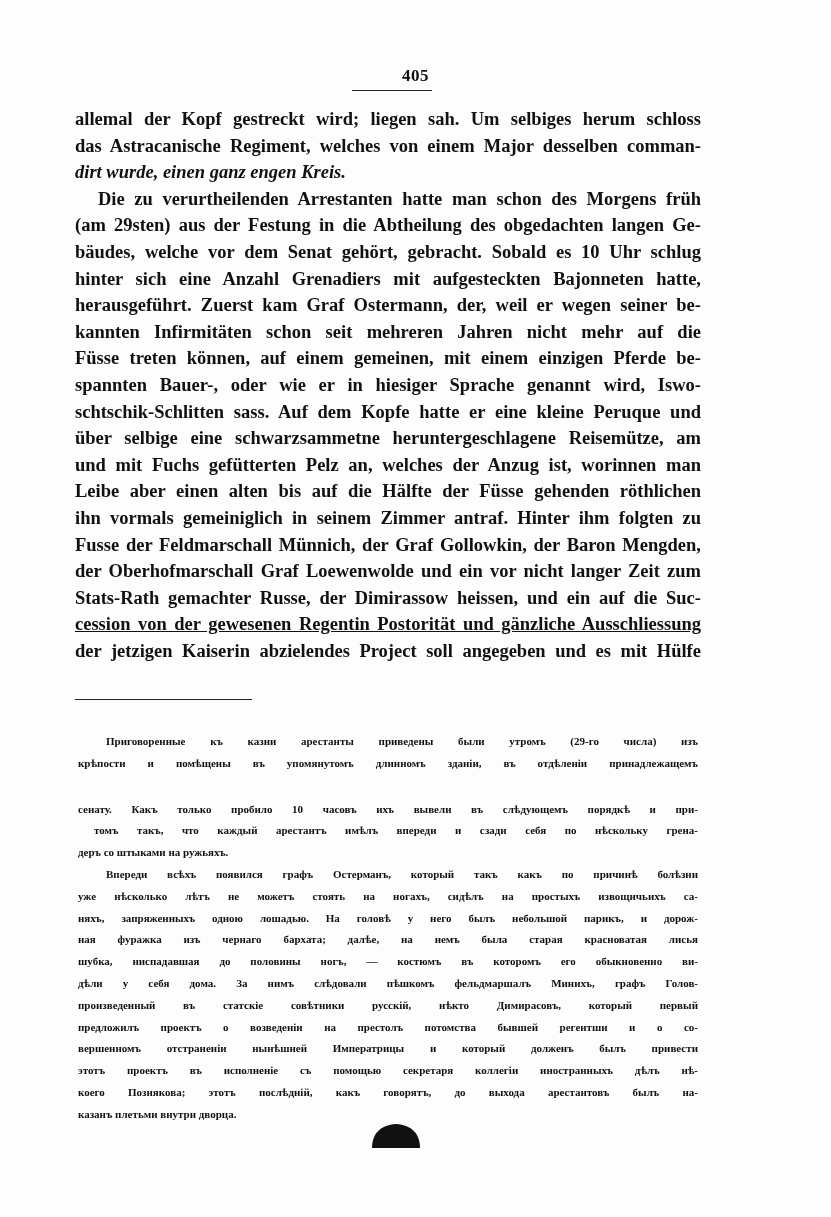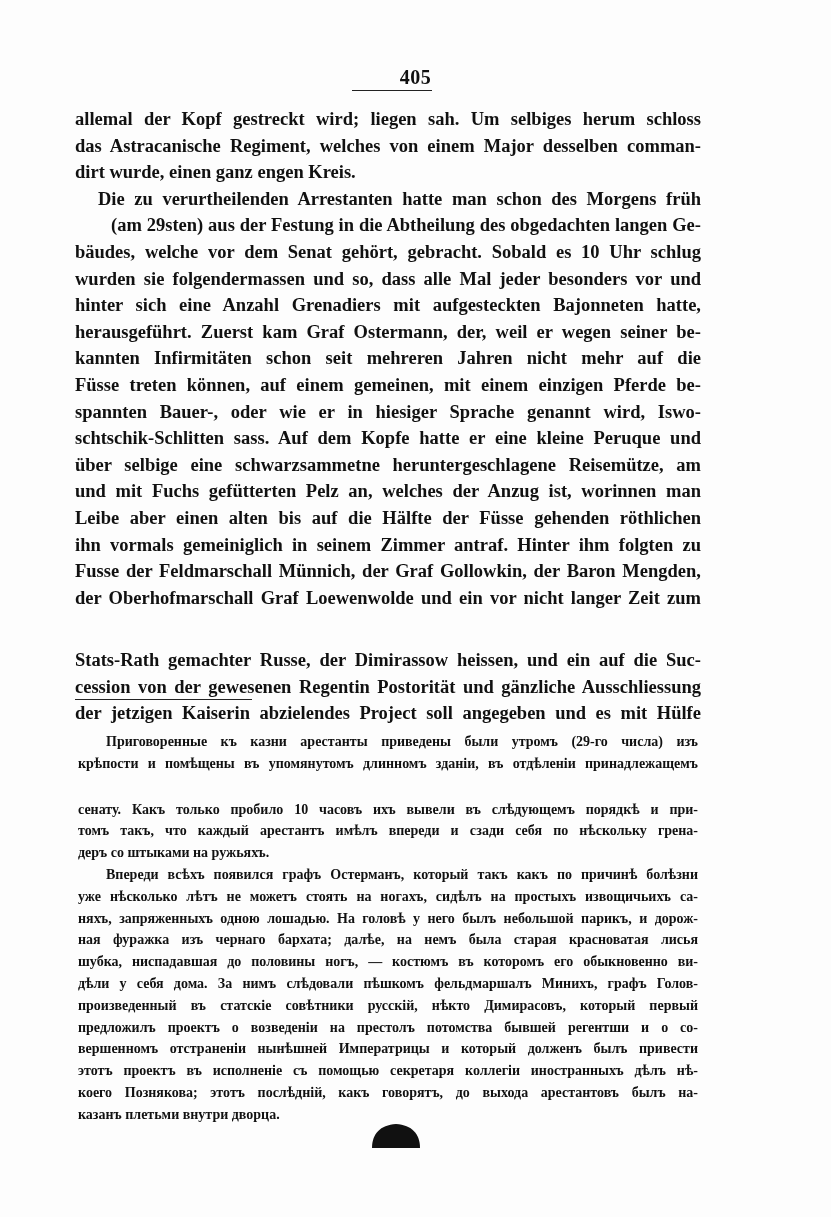--- a/index.html
+++ b/index.html
@@ -1,80 +1,79 @@
 <!DOCTYPE html>
 <html><head>
 <meta charset="utf-8">
 <style>
   html, body { margin: 0; padding: 0; background: #ffffff; }
   body { width: 831px; height: 1217px; position: relative; overflow: hidden; color: #111; }
   .page { position: absolute; left: 0; top: 0; width: 831px; height: 1217px; background: #fdfdfd; }
   .page-number {
     position: absolute; left: 0; width: 831px; top: 66px; text-align: center;
-    font-family: "Liberation Serif", serif; font-weight: bold; font-size: 20px; letter-spacing: 0.5px;
+    font-family: "Liberation Serif", serif; font-weight: bold; font-size: 17px; letter-spacing: 0.5px;
   }
   .page-number-rule { position: absolute; left: 352px; top: 90px; width: 80px; height: 0; border-top: 1.5px solid #222; }
   .main-text { position: absolute; left: 75px; top: 106px; width: 626px; }
   .main-line {
     height: 26.6px; line-height: 26.6px; white-space: nowrap;
     font-family: "Liberation Serif", serif; font-size: 18.5px; font-weight: bold;
     text-align: justify; text-align-last: justify; transform-origin: left center;
   }
   .main-line.indent { padding-left: 23px; }
   .main-line.last { text-align-last: left; }
   .footnote-rule { position: absolute; left: 75px; top: 699px; width: 177px; height: 0; border-top: 1.5px solid #222; }
   .footnote { position: absolute; left: 78px; top: 731px; width: 620px; }
   .fn-line {
     height: 21.8px; line-height: 21.8px; white-space: nowrap;
-    font-family: "Liberation Serif", serif; font-size: 14px; font-weight: bold;
+    font-family: "Liberation Serif", serif; font-size: 11px; font-weight: bold;
     text-align: justify; text-align-last: justify;
   }
   .fn-line.indent { padding-left: 28px; }
   .fn-line.last { text-align-last: left; }
   .ink-blot { position: absolute; left: 370px; top: 1122px; width: 52px; height: 26px; }
 </style>
 </head>
 <body>
 
 <div class="page">
   <div class="page-number">405</div>
   <div class="page-number-rule"></div>
 
   <div class="main-text" id="main-text">
       <div class="main-line" style="display: block;">allemal der Kopf gestreckt wird; liegen sah. Um selbiges herum schloss</div>
       <div class="main-line" style="display: block;">das Astracanische Regiment, welches von einem Major desselben comman-</div>
-      <div class="main-line last" style="display: block;">dirt wurde, einen ganz engen Kreis.</div>
+      <div class="main-line last" style="display: block; font-style: italic;">dirt wurde, einen ganz engen Kreis.</div>
       <div class="main-line indent" style="display: block;">Die zu verurtheilenden Arrestanten hatte man schon des Morgens früh</div>
-      <div class="main-line" style="display: block; margin-left: 36px;">(am 29sten) aus der Festung in die Abtheilung des obgedachten langen Ge-</div>
+      <div class="main-line" style="display: block;">(am 29sten) aus der Festung in die Abtheilung des obgedachten langen Ge-</div>
       <div class="main-line" style="display: block;">bäudes, welche vor dem Senat gehört, gebracht. Sobald es 10 Uhr schlug</div>
-      <div class="main-line" style="display: block;">wurden sie folgendermassen und so, dass alle Mal jeder besonders vor und</div>
       <div class="main-line" style="display: block;">hinter sich eine Anzahl Grenadiers mit aufgesteckten Bajonneten hatte,</div>
       <div class="main-line" style="display: block;">herausgeführt. Zuerst kam Graf Ostermann, der, weil er wegen seiner be-</div>
       <div class="main-line" style="display: block;">kannten Infirmitäten schon seit mehreren Jahren nicht mehr auf die</div>
       <div class="main-line" style="display: block;">Füsse treten können, auf einem gemeinen, mit einem einzigen Pferde be-</div>
       <div class="main-line" style="display: block;">spannten Bauer-, oder wie er in hiesiger Sprache genannt wird, Iswo-</div>
       <div class="main-line" style="display: block;">schtschik-Schlitten sass. Auf dem Kopfe hatte er eine kleine Peruque und</div>
       <div class="main-line" style="display: block;">über selbige eine schwarzsammetne heruntergeschlagene Reisemütze, am</div>
       <div class="main-line" style="display: block;">und mit Fuchs gefütterten Pelz an, welches der Anzug ist, worinnen man</div>
       <div class="main-line" style="display: block;">Leibe aber einen alten bis auf die Hälfte der Füsse gehenden röthlichen</div>
       <div class="main-line" style="display: block;">ihn vormals gemeiniglich in seinem Zimmer antraf. Hinter ihm folgten zu</div>
       <div class="main-line" style="display: block;">Fusse der Feldmarschall Münnich, der Graf Gollowkin, der Baron Mengden,</div>
       <div class="main-line" style="display: block;">der Oberhofmarschall Graf Loewenwolde und ein vor nicht langer Zeit zum</div>
-      <div class="main-line" style="display: block; margin-top: 36px;">Stats-Rath gemachter Russe, der Dimirassow heissen, und ein auf die Suc-</div>
-      <div class="main-line" style="display: block;">cession von der gewesenen Regentin Postorität und gänzliche Ausschliessung</div>
+      <div class="main-line" style="display: block;">Stats-Rath gemachter Russe, der Dimirassow heissen, und ein auf die Suc-</div>
+      <div class="main-line" style="display: block; text-decoration: underline;">cession von der gewesenen Regentin Postorität und gänzliche Ausschliessung</div>
       <div class="main-line" style="display: block;">der jetzigen Kaiserin abzielendes Project soll angegeben und es mit Hülfe</div>
     </div>
 
   <div class="footnote-rule"></div>
 
   <div class="footnote" id="footnote">
       <div class="fn-line indent" style="display: block;">Приговоренные къ казни арестанты приведены были утромъ (29-го числа) изъ</div>
       <div class="fn-line" style="display: block;">крѣпости и помѣщены въ упомянутомъ длинномъ зданіи, въ отдѣленіи принадлежащемъ</div>
       <div class="fn-line" style="display: block; margin-top: 24px;">сенату. Какъ только пробило 10 часовъ ихъ вывели въ слѣдующемъ порядкѣ и при-</div>
-      <div class="fn-line" style="display: block;">томъ такъ, что каждый арестантъ имѣлъ впереди и сзади себя по нѣскольку грена-</div>
+      <div class="fn-line" style="display: block; margin-left: 16px;">томъ такъ, что каждый арестантъ имѣлъ впереди и сзади себя по нѣскольку грена-</div>
       <div class="fn-line last" style="display: block;">деръ со штыками на ружьяхъ.</div>
       <div class="fn-line indent" style="display: block;">Впереди всѣхъ появился графъ Остерманъ, который такъ какъ по причинѣ болѣзни</div>
       <div class="fn-line" style="display: block;">уже нѣсколько лѣтъ не можетъ стоять на ногахъ, сидѣлъ на простыхъ извощичьихъ са-</div>
       <div class="fn-line" style="display: block;">няхъ, запряженныхъ одною лошадью. На головѣ у него былъ небольшой парикъ, и дорож-</div>
       <div class="fn-line" style="display: block;">ная фуражка изъ чернаго бархата; далѣе, на немъ была старая красноватая лисья</div>
       <div class="fn-line" style="display: block;">шубка, ниспадавшая до половины ногъ, — костюмъ въ которомъ его обыкновенно ви-</div>
       <div class="fn-line" style="display: block;">дѣли у себя дома. За нимъ слѣдовали пѣшкомъ фельдмаршалъ Минихъ, графъ Голов-</div>
       <div class="fn-line" style="display: block;">произведенный въ статскіе совѣтники русскій, нѣкто Димирасовъ, который первый</div>
       <div class="fn-line" style="display: block;">предложилъ проектъ о возведеніи на престолъ потомства бывшей регентши и о со-</div>
       <div class="fn-line" style="display: block;">вершенномъ отстраненіи нынѣшней Императрицы и который долженъ былъ привести</div>

